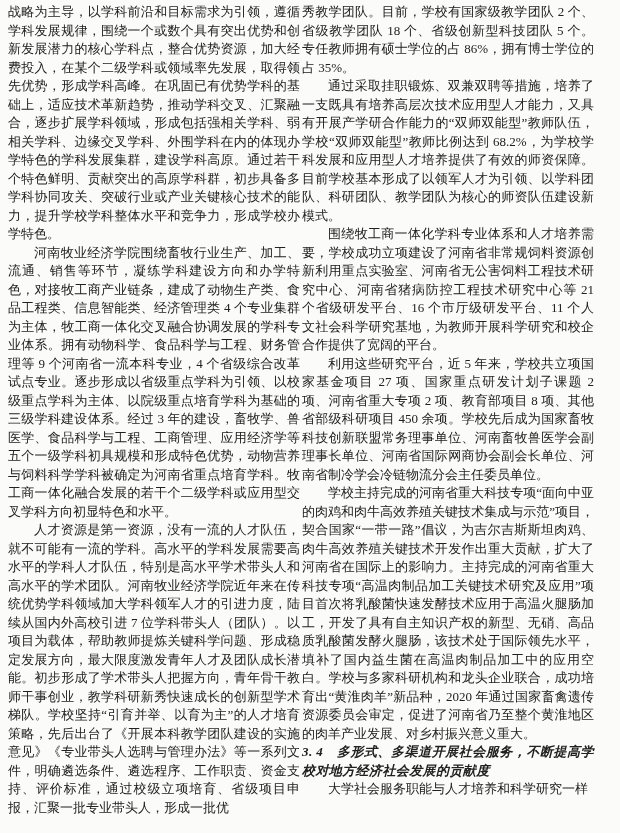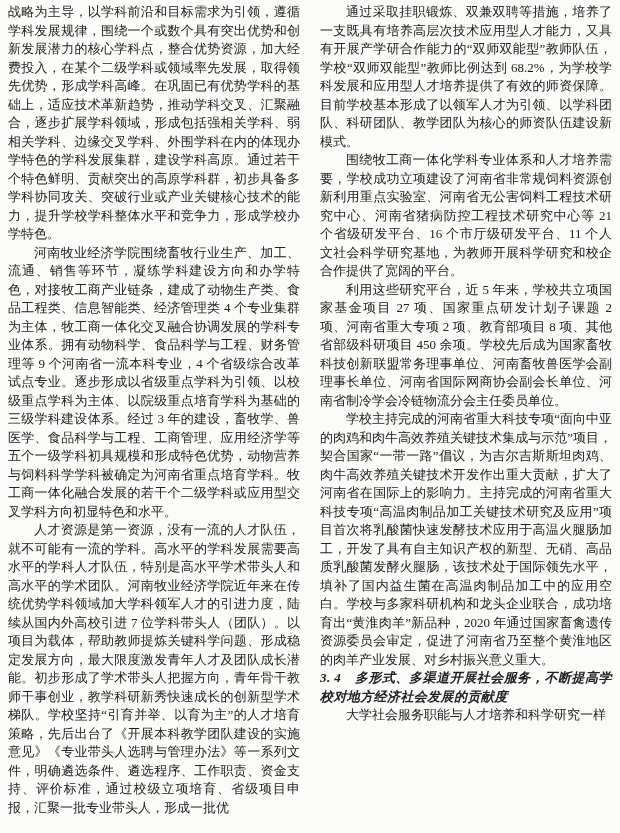--- a/index.html
+++ b/index.html
@@ -9,21 +9,21 @@
   }
   .page {
     position: relative;
     width: 620px;
     height: 833px;
     box-sizing: border-box;
     background: #fbfbf9;
     color: #212121;
     padding: 3px 8px 0 8px;
     display: flex;
-    gap: 20px;
+    gap: 2px;
     font-family: "Liberation Serif", "DejaVu Serif", serif;
     font-size: 13px;
     line-height: 18.5px;
     overflow: hidden;
   }
   .col {
     width: 292px;
     flex: 0 0 292px;
     text-align: justify;
     text-justify: inter-ideograph;
@@ -51,20 +51,21 @@
 
 <div class="page">
 
   <div class="col">
     <p class="block">战略为主导，以学科前沿和目标需求为引领，遵循学科发展规律，围绕一个或数个具有突出优势和创新发展潜力的核心学科点，整合优势资源，加大经费投入，在某个二级学科或领域率先发展，取得领先优势，形成学科高峰。在巩固已有优势学科的基础上，适应技术革新趋势，推动学科交叉、汇聚融合，逐步扩展学科领域，形成包括强相关学科、弱相关学科、边缘交叉学科、外围学科在内的体现办学特色的学科发展集群，建设学科高原。通过若干个特色鲜明、贡献突出的高原学科群，初步具备多学科协同攻关、突破行业或产业关键核心技术的能力，提升学校学科整体水平和竞争力，形成学校办学特色。</p>
     <p class="block indent">河南牧业经济学院围绕畜牧行业生产、加工、流通、销售等环节，凝练学科建设方向和办学特色，对接牧工商产业链条，建成了动物生产类、食品工程类、信息智能类、经济管理类 4 个专业集群为主体，牧工商一体化交叉融合协调发展的学科专业体系。拥有动物科学、食品科学与工程、财务管理等 9 个河南省一流本科专业，4 个省级综合改革试点专业。逐步形成以省级重点学科为引领、以校级重点学科为主体、以院级重点培育学科为基础的三级学科建设体系。经过 3 年的建设，畜牧学、兽医学、食品科学与工程、工商管理、应用经济学等五个一级学科初具规模和形成特色优势，动物营养与饲料科学学科被确定为河南省重点培育学科。牧工商一体化融合发展的若干个二级学科或应用型交叉学科方向初显特色和水平。</p>
     <p class="block indent">人才资源是第一资源，没有一流的人才队伍，就不可能有一流的学科。高水平的学科发展需要高水平的学科人才队伍，特别是高水平学术带头人和高水平的学术团队。河南牧业经济学院近年来在传统优势学科领域加大学科领军人才的引进力度，陆续从国内外高校引进 7 位学科带头人（团队）。以项目为载体，帮助教师提炼关键科学问题、形成稳定发展方向，最大限度激发青年人才及团队成长潜能。初步形成了学术带头人把握方向，青年骨干教师干事创业，教学科研新秀快速成长的创新型学术梯队。学校坚持“引育并举、以育为主”的人才培育策略，先后出台了《开展本科教学团队建设的实施意见》《专业带头人选聘与管理办法》等一系列文件，明确遴选条件、遴选程序、工作职责、资金支持、评价标准，通过校级立项培育、省级项目申报，汇聚一批专业带头人，形成一批优</p>
   </div>
 
   <div class="col">
+    <p class="block">秀教学团队。目前，学校有国家级教学团队 2 个、省级教学团队 18 个、省级创新型科技团队 5 个。专任教师拥有硕士学位的占 86%，拥有博士学位的占 35%。</p>
     <p class="block indent">通过采取挂职锻炼、双兼双聘等措施，培养了一支既具有培养高层次技术应用型人才能力，又具有开展产学研合作能力的“双师双能型”教师队伍，学校“双师双能型”教师比例达到 68.2%，为学校学科发展和应用型人才培养提供了有效的师资保障。目前学校基本形成了以领军人才为引领、以学科团队、科研团队、教学团队为核心的师资队伍建设新模式。</p>
     <p class="block indent">围绕牧工商一体化学科专业体系和人才培养需要，学校成功立项建设了河南省非常规饲料资源创新利用重点实验室、河南省无公害饲料工程技术研究中心、河南省猪病防控工程技术研究中心等 21 个省级研发平台、16 个市厅级研发平台、11 个人文社会科学研究基地，为教师开展科学研究和校企合作提供了宽阔的平台。</p>
     <p class="block indent">利用这些研究平台，近 5 年来，学校共立项国家基金项目 27 项、国家重点研发计划子课题 2 项、河南省重大专项 2 项、教育部项目 8 项、其他省部级科研项目 450 余项。学校先后成为国家畜牧科技创新联盟常务理事单位、河南畜牧兽医学会副理事长单位、河南省国际网商协会副会长单位、河南省制冷学会冷链物流分会主任委员单位。</p>
     <p class="block indent">学校主持完成的河南省重大科技专项“面向中亚的肉鸡和肉牛高效养殖关键技术集成与示范”项目，契合国家“一带一路”倡议，为吉尔吉斯斯坦肉鸡、肉牛高效养殖关键技术开发作出重大贡献，扩大了河南省在国际上的影响力。主持完成的河南省重大科技专项“高温肉制品加工关键技术研究及应用”项目首次将乳酸菌快速发酵技术应用于高温火腿肠加工，开发了具有自主知识产权的新型、无硝、高品质乳酸菌发酵火腿肠，该技术处于国际领先水平，填补了国内益生菌在高温肉制品加工中的应用空白。学校与多家科研机构和龙头企业联合，成功培育出“黄淮肉羊”新品种，2020 年通过国家畜禽遗传资源委员会审定，促进了河南省乃至整个黄淮地区的肉羊产业发展、对乡村振兴意义重大。</p>
     <p class="block heading-italic">3. 4　多形式、多渠道开展社会服务，不断提高学校对地方经济社会发展的贡献度</p>
     <p class="block indent">大学社会服务职能与人才培养和科学研究一样</p>
   </div>
 
 </div>
 

